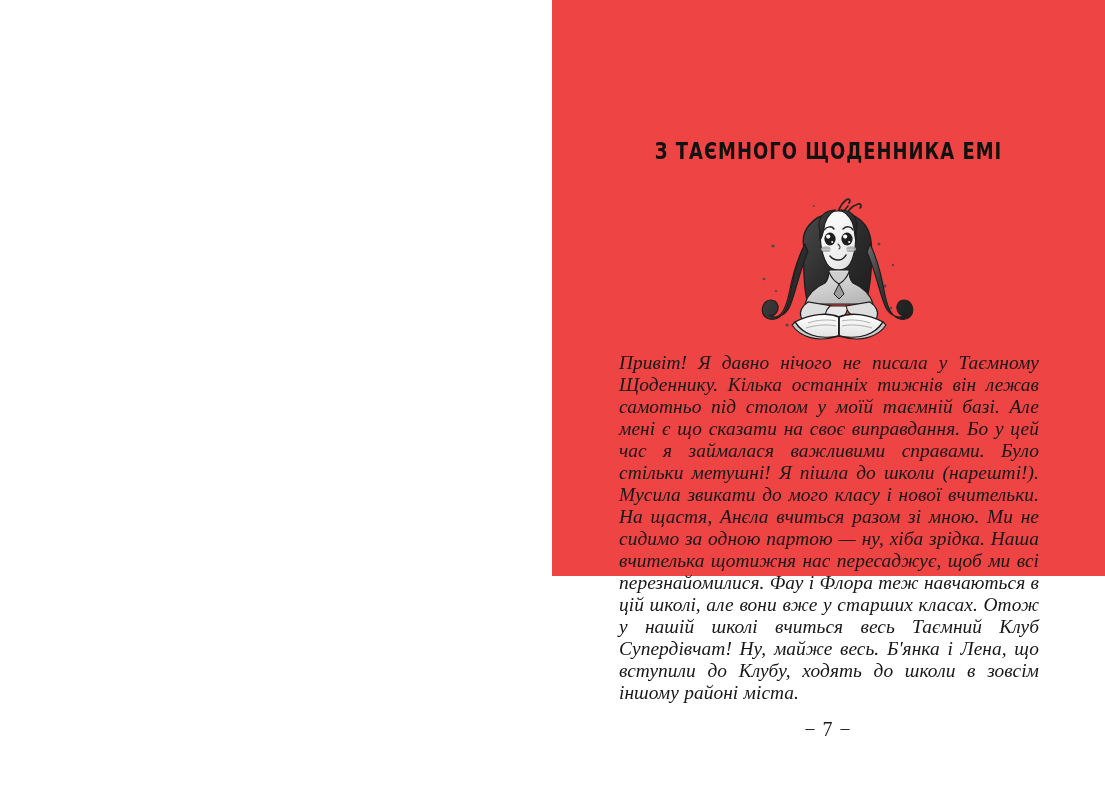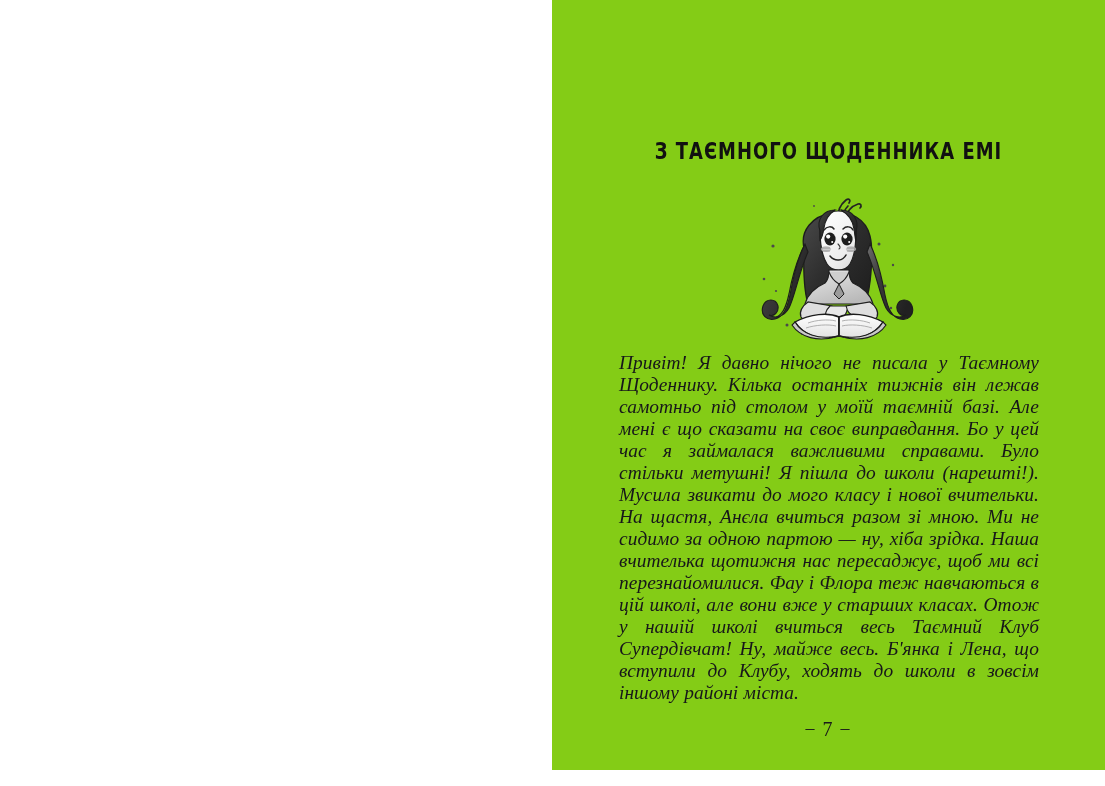--- a/index.html
+++ b/index.html
@@ -27,22 +27,22 @@
   .page-left {
     width: 552px;
     height: 786px;
     background: #ffffff;
     position: relative;
   }
 
   
   .page-right {
     width: 553px;
-    height: 770px;
-    background: #84cc16;
+    height: 576px;
+    background: #ef4444;
     position: relative;
   }
 
   
   .chapter-title {
     position: absolute;
     left: 0;
     right: 0;
     top: 138px;
     text-align: center;

